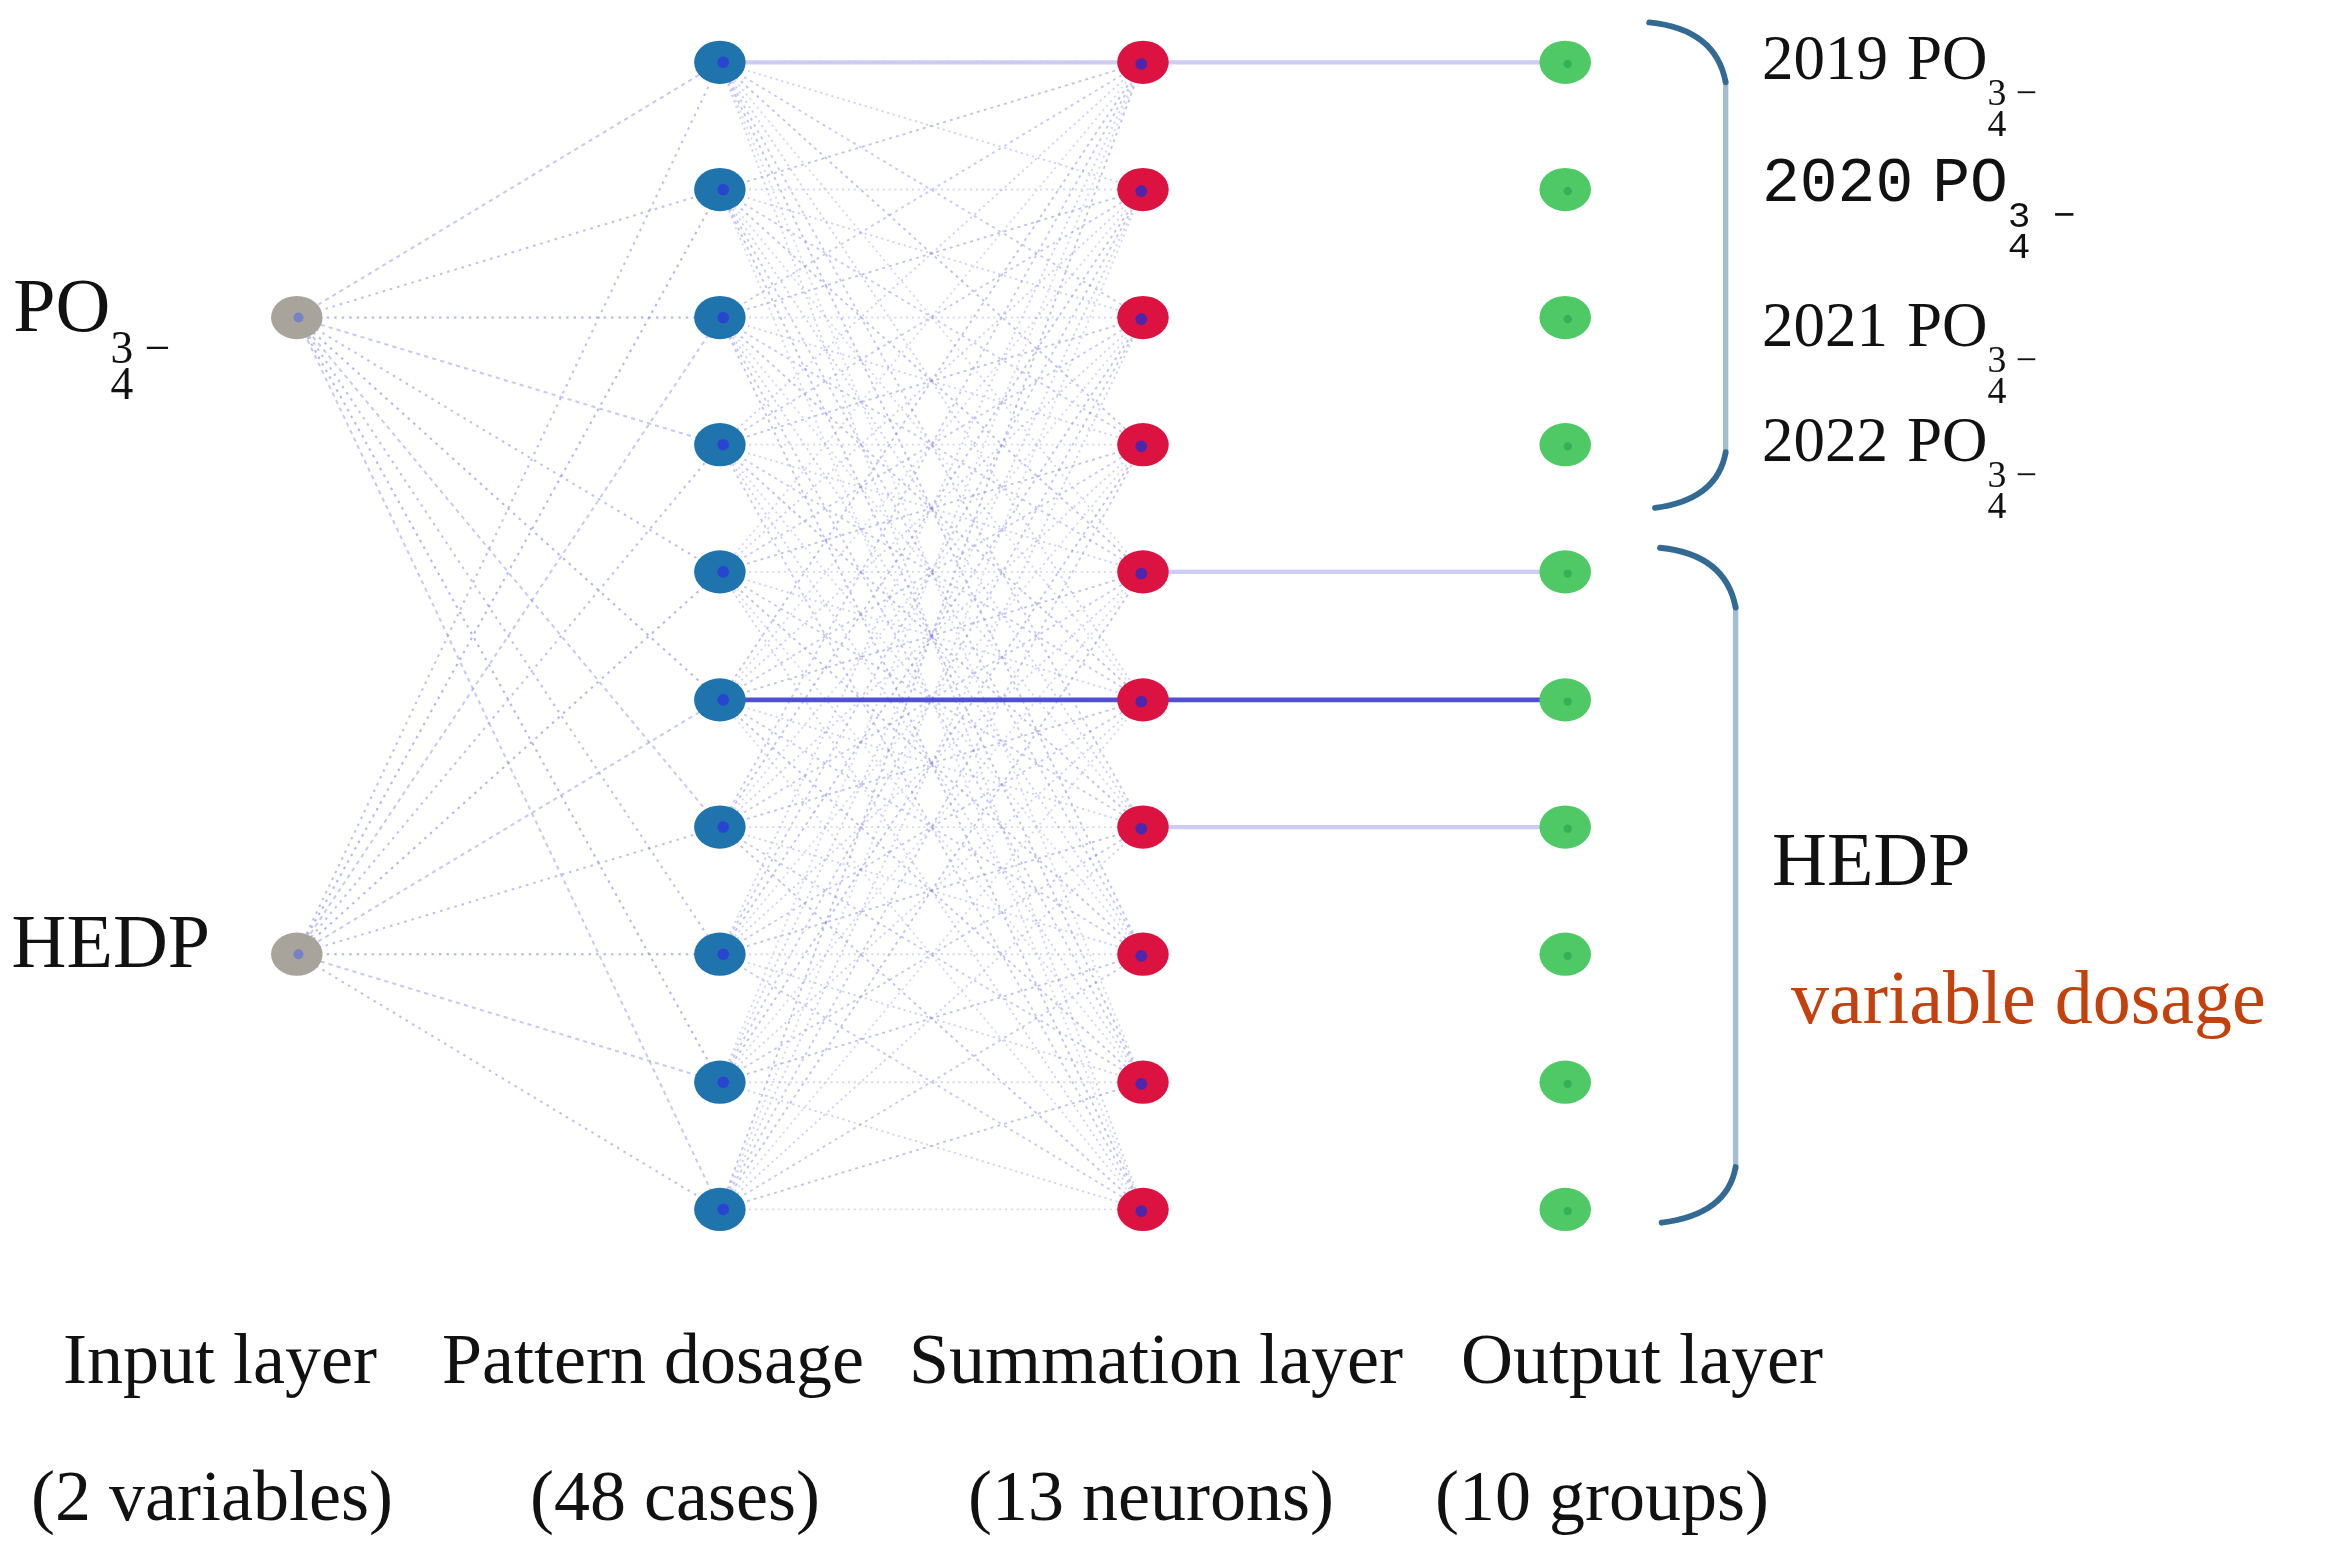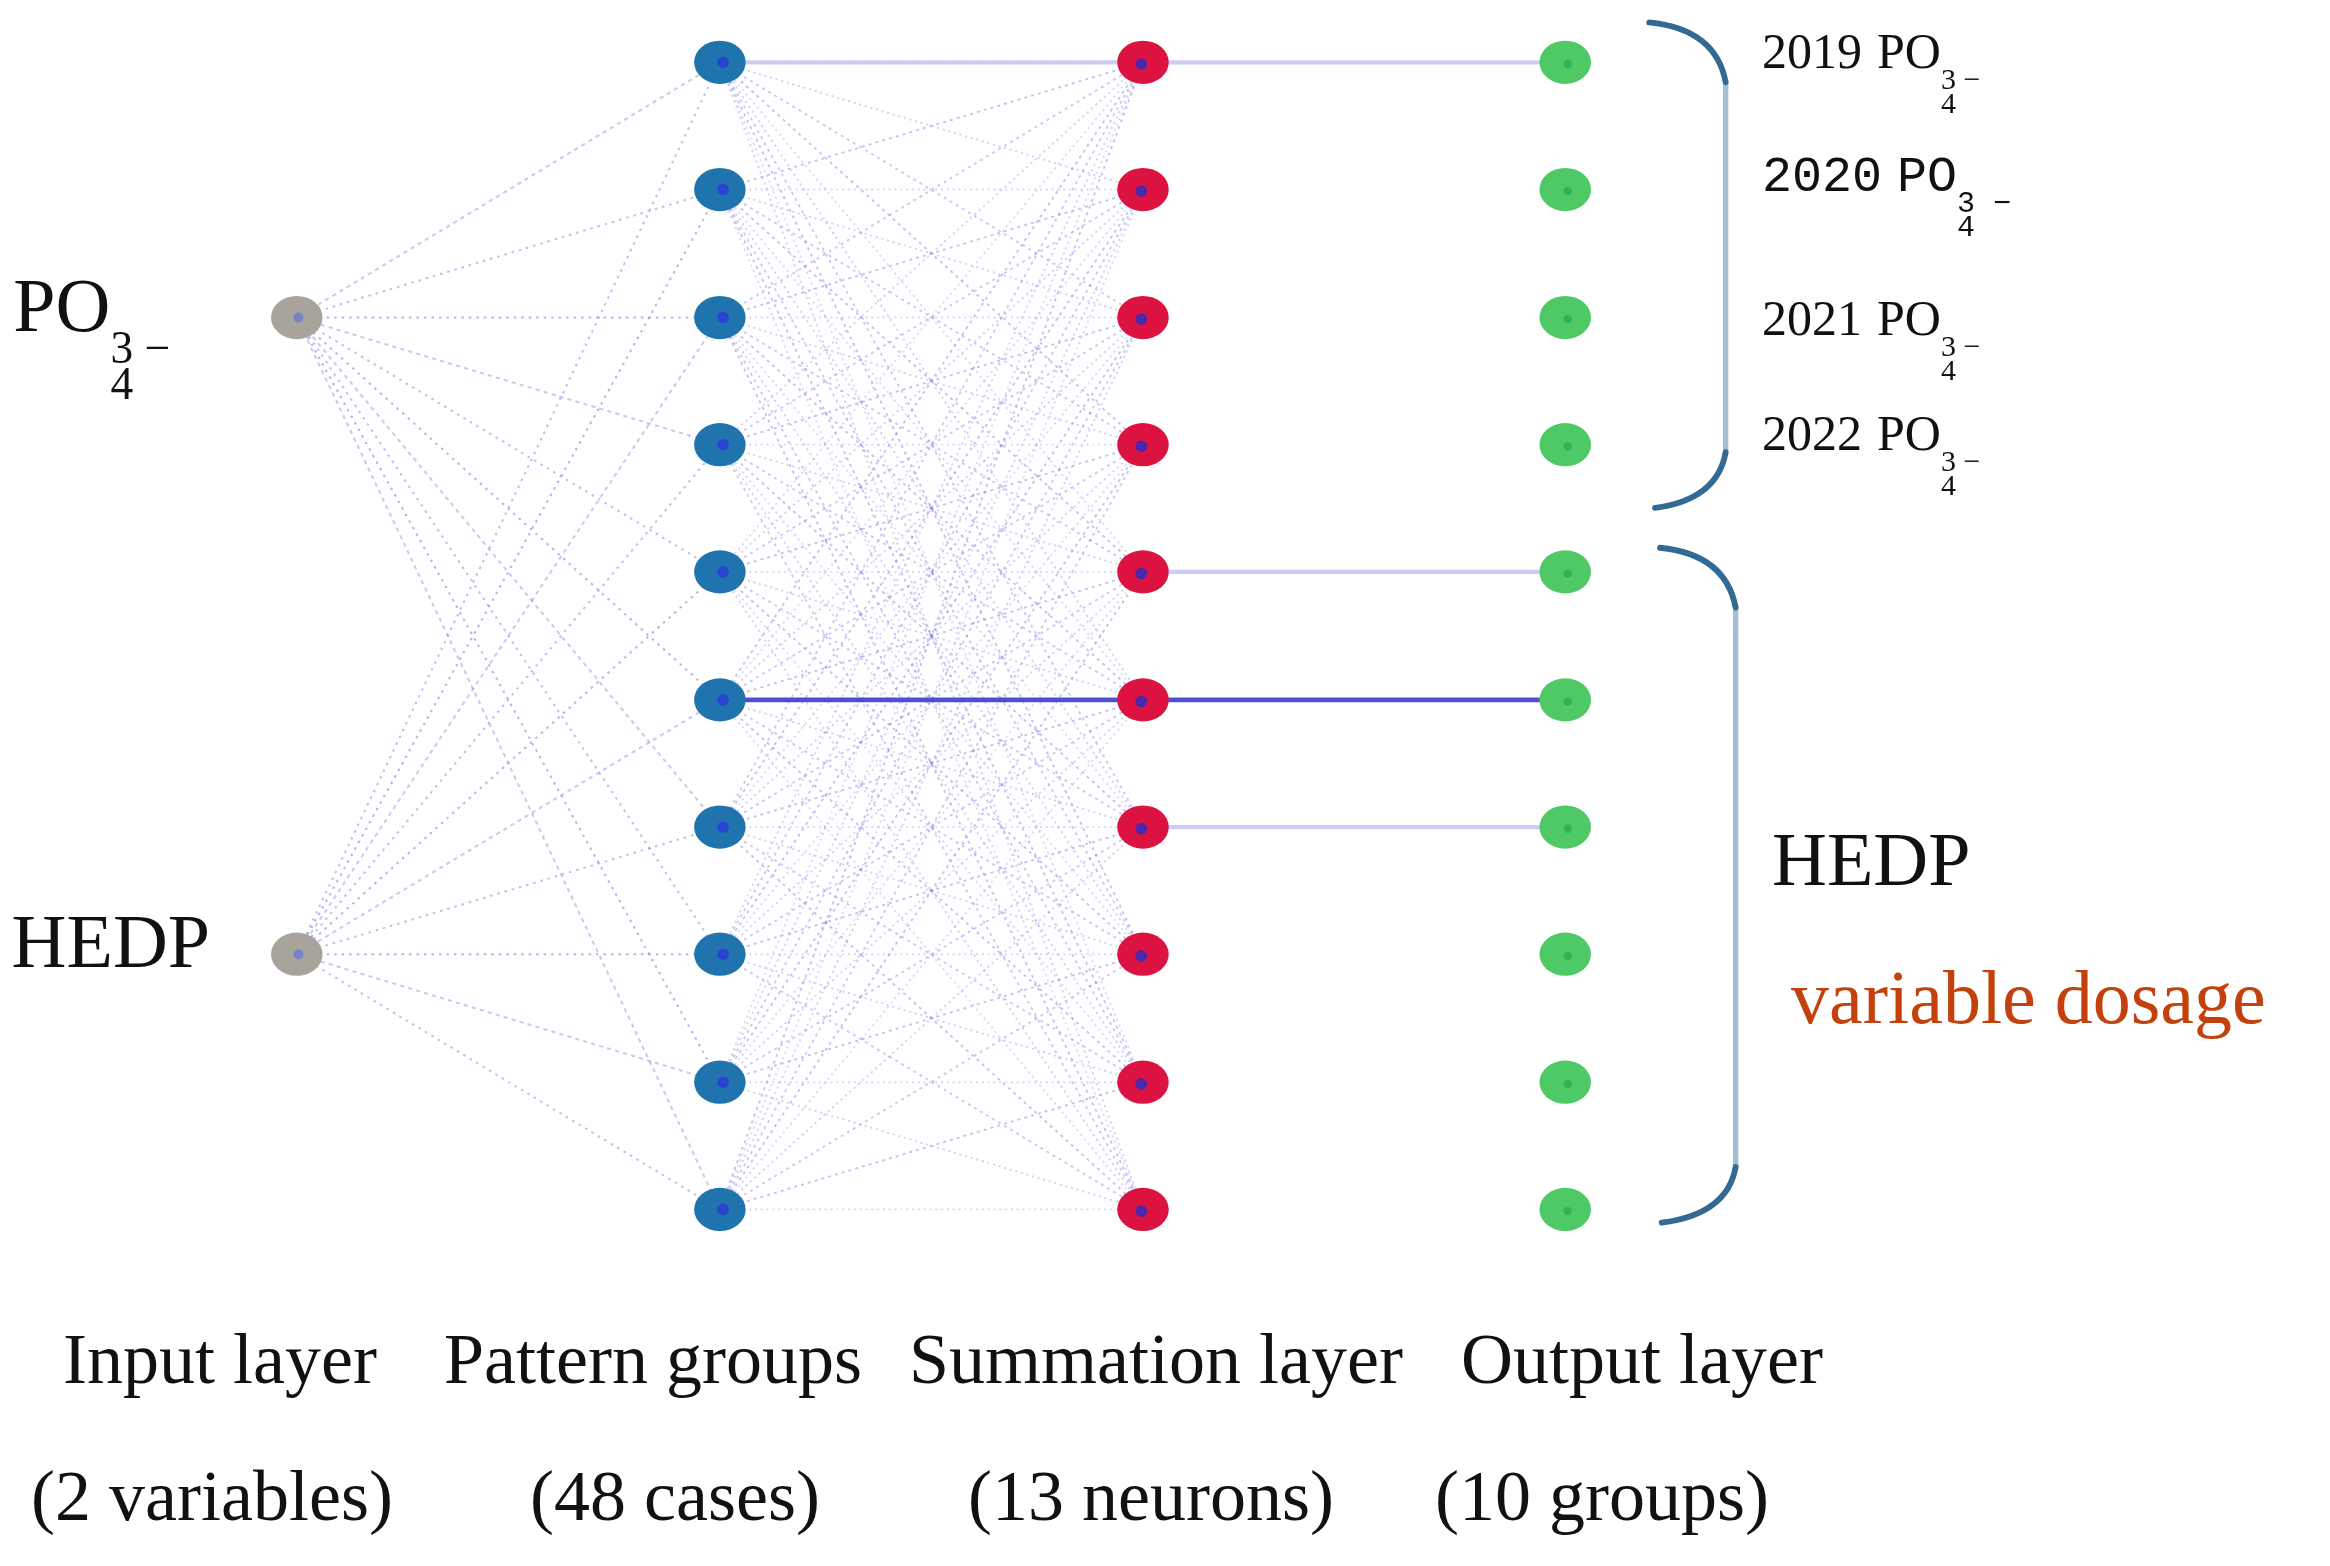--- a/index.html
+++ b/index.html
@@ -7,21 +7,21 @@
     position:relative;
     width:2330px;height:1566px;
     background:#ffffff;
     font-family:"Liberation Serif","DejaVu Serif",serif;
     color:#111111;
     overflow:hidden;
   }
   #net-svg{position:absolute;left:0;top:0;}
   .lbl{position:absolute;white-space:nowrap;line-height:1.08;}
   .big{font-size:76px;}
-  .year-row{position:absolute;white-space:nowrap;font-size:50px;line-height:1.05;}
+  .year-row{position:absolute;white-space:nowrap;font-size:63px;line-height:1.05;}
   .year-row .formula{margin-left:0.30em;}
   .formula{white-space:nowrap;}
   .stack{
     display:inline-grid;
     grid-template-rows:auto auto;
     line-height:0.80;
     vertical-align:-0.42em;
     text-align:left;
   }
   .stack .sup{font-size:0.60em;white-space:nowrap;}
@@ -268,21 +268,21 @@
     <span>2022</span><span class="formula"><span>PO</span><span class="stack">
           <span class="sup">3 −</span>
           <span class="sub">4</span>
         </span></span>
   </div>
 
   <div class="lbl big" style="left:1772px;top:818px;">HEDP</div>
   <div class="lbl big navy" style="left:1791px;top:956px;">variable dosage</div>
 
   <div class="caption" style="left:220px;top:1320px;">Input layer</div>
-  <div class="caption" style="left:653px;top:1320px;">Pattern groups</div>
+  <div class="caption" style="left:653px;top:1320px;">Pattern dosage</div>
   <div class="caption" style="left:1156px;top:1320px;">Summation layer</div>
   <div class="caption" style="left:1642px;top:1320px;">Output layer</div>
 
   <div class="caption" style="left:212px;top:1457px;">(2 variables)</div>
   <div class="caption" style="left:675px;top:1457px;">(48 cases)</div>
   <div class="caption" style="left:1151px;top:1457px;">(13 neurons)</div>
   <div class="caption" style="left:1602px;top:1457px;">(10 groups)</div>
 </div>
 
 

